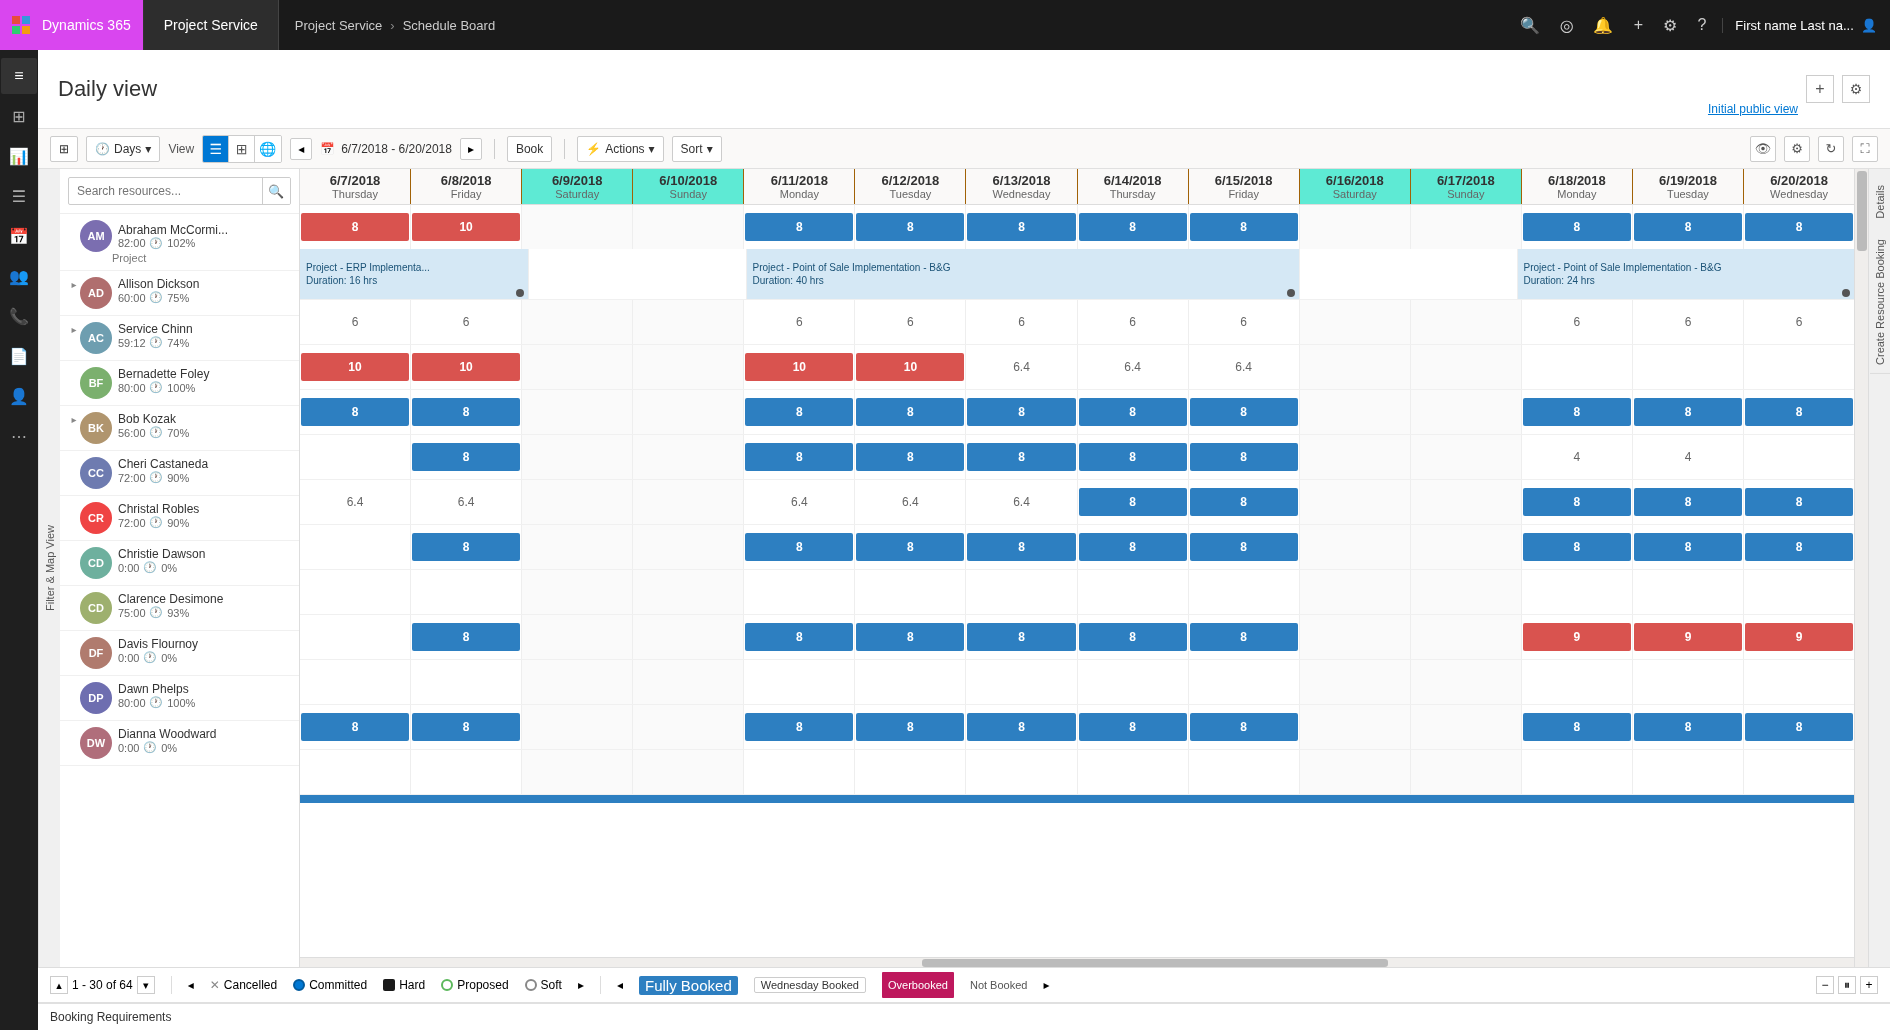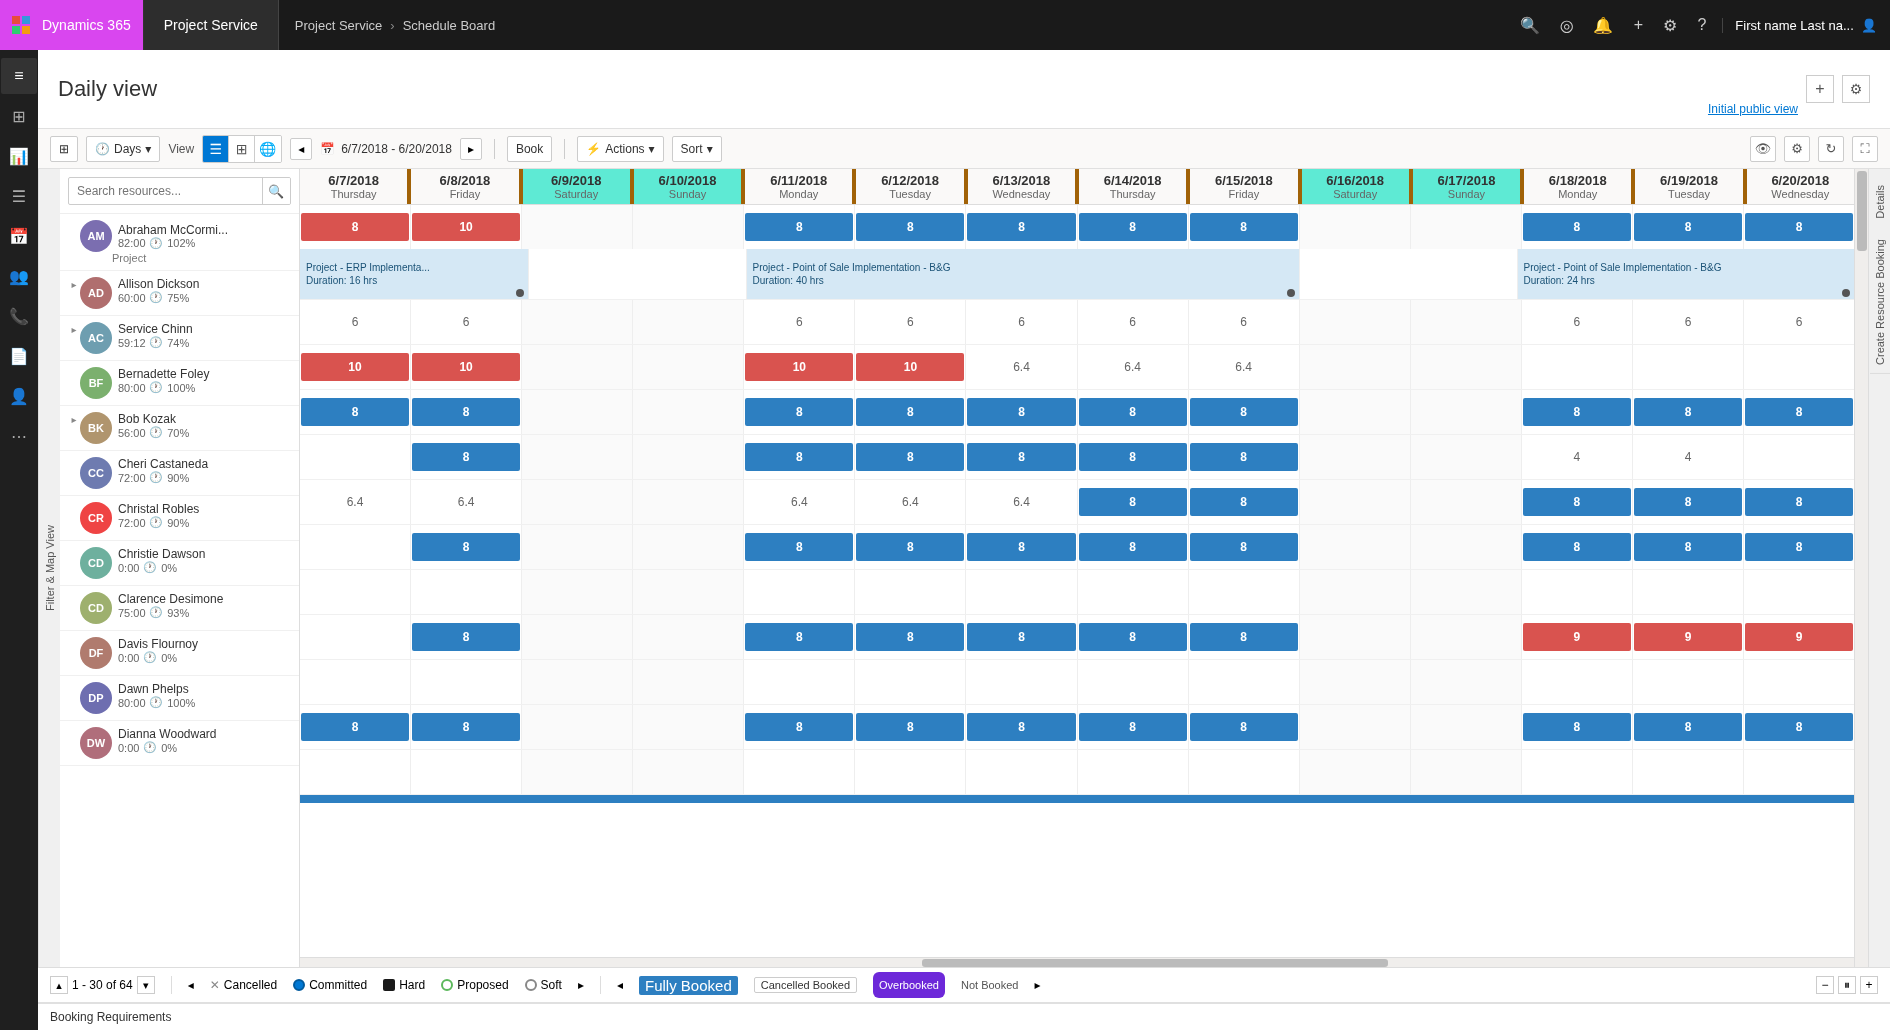--- a/index.html
+++ b/index.html
@@ -173,21 +173,21 @@
     .grid-area {
       flex: 1; overflow: hidden; position: relative; display: flex; flex-direction: column;
     }
 
     
     .date-header {
       background: #faf9f8; border-bottom: 1px solid #ddd;
       display: flex; flex-shrink: 0;
     }
     .date-col {
-      flex: 1; text-align: center; border-right: 4px solid #a16207;
+      flex: 1; text-align: center; border-right: 1px solid #a16207;
       padding: 4px 2px;
     }
     .date-col:last-child { border-right: none; }
     .date-num { font-size: 13px; font-weight: 600; color: #333; }
     .date-day { font-size: 11px; color: #666; }
     .date-weekend { background: #5eead4; }
 
     
     .grid-body { flex: 1; overflow-y: auto; overflow-x: hidden; position: relative; }
     .grid-row {
@@ -1055,24 +1055,24 @@
       <span style="cursor:pointer;">▸</span>
     </div>
     <div style="width:1px;height:18px;background:#ddd;"></div>
     <div class="legend-item">
       <span style="cursor:pointer;">◂</span>
     </div>
     <div class="legend-item">
       <span style="padding:1px 6px;background:#2d7fc1;color:#fff;font-size:15px;border-radius:2px;">Fully Booked</span>
     </div>
     <div class="legend-item">
-      <span style="padding:1px 6px;background:#fff;color:#333;font-size:11px;border-radius:2px;border:1px solid #ccc;">Cancelled Booked</span>
-    </div>
-    <div class="legend-item">
-      <span style="padding:7px 6px;background:#6d28d9;color:#fff;font-size:11px;border-radius:6px;">Overbooked</span>
+      <span style="padding:1px 6px;background:#fff;color:#333;font-size:11px;border-radius:2px;border:1px solid #ccc;">Wednesday Booked</span>
+    </div>
+    <div class="legend-item">
+      <span style="padding:7px 6px;background:#be185d;color:#fff;font-size:11px;border-radius:1px;">Overbooked</span>
     </div>
     <div class="legend-item">
       <span style="font-size:11px;color:#555;">Not Booked</span>
     </div>
     <div class="legend-item">
       <span style="cursor:pointer;">▸</span>
     </div>
     <div style="margin-left:auto;display:flex;align-items:center;gap:4px;">
       <div style="width:18px;height:18px;border:1px solid #ccc;background:#fff;display:flex;align-items:center;justify-content:center;cursor:pointer;">−</div>
       <div style="width:18px;height:18px;border:1px solid #ccc;background:#fff;display:flex;align-items:center;justify-content:center;cursor:pointer;">⏸</div>

